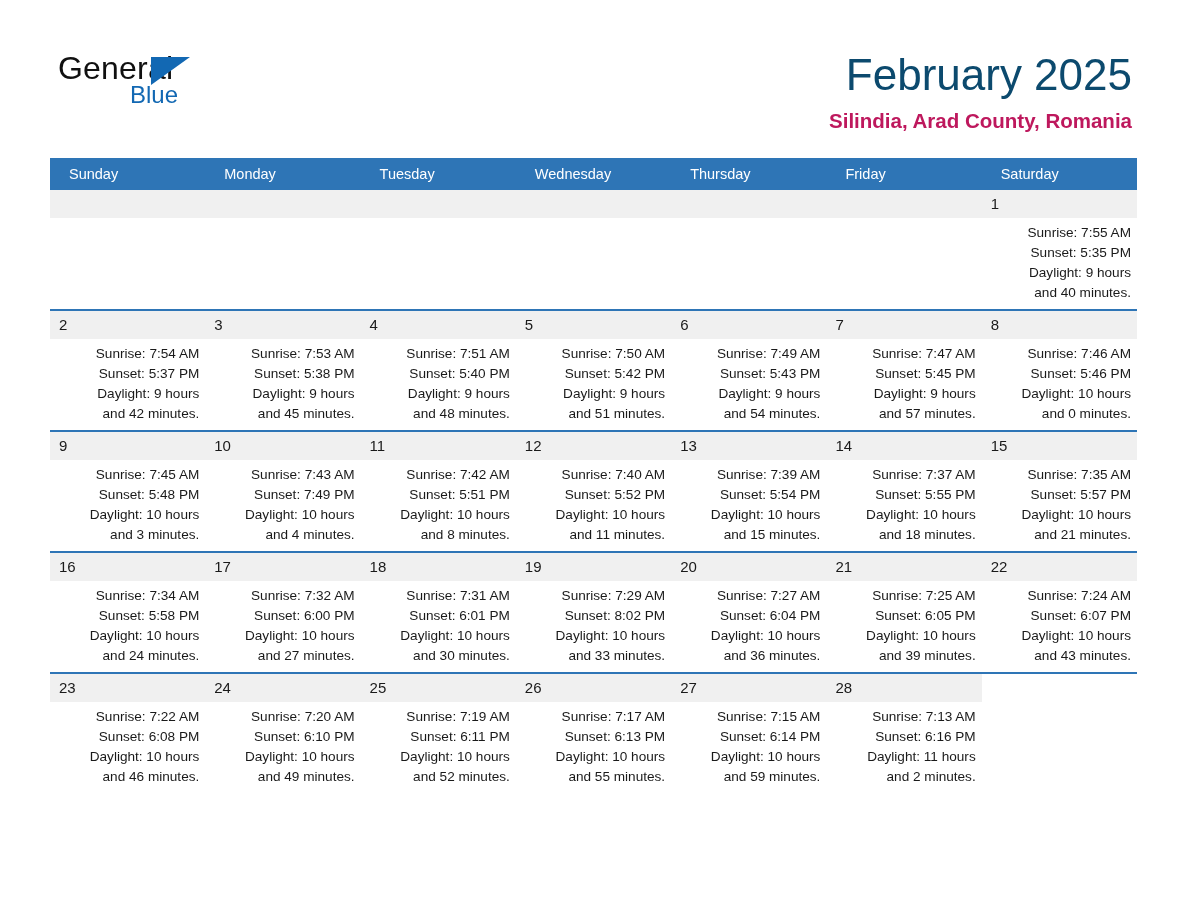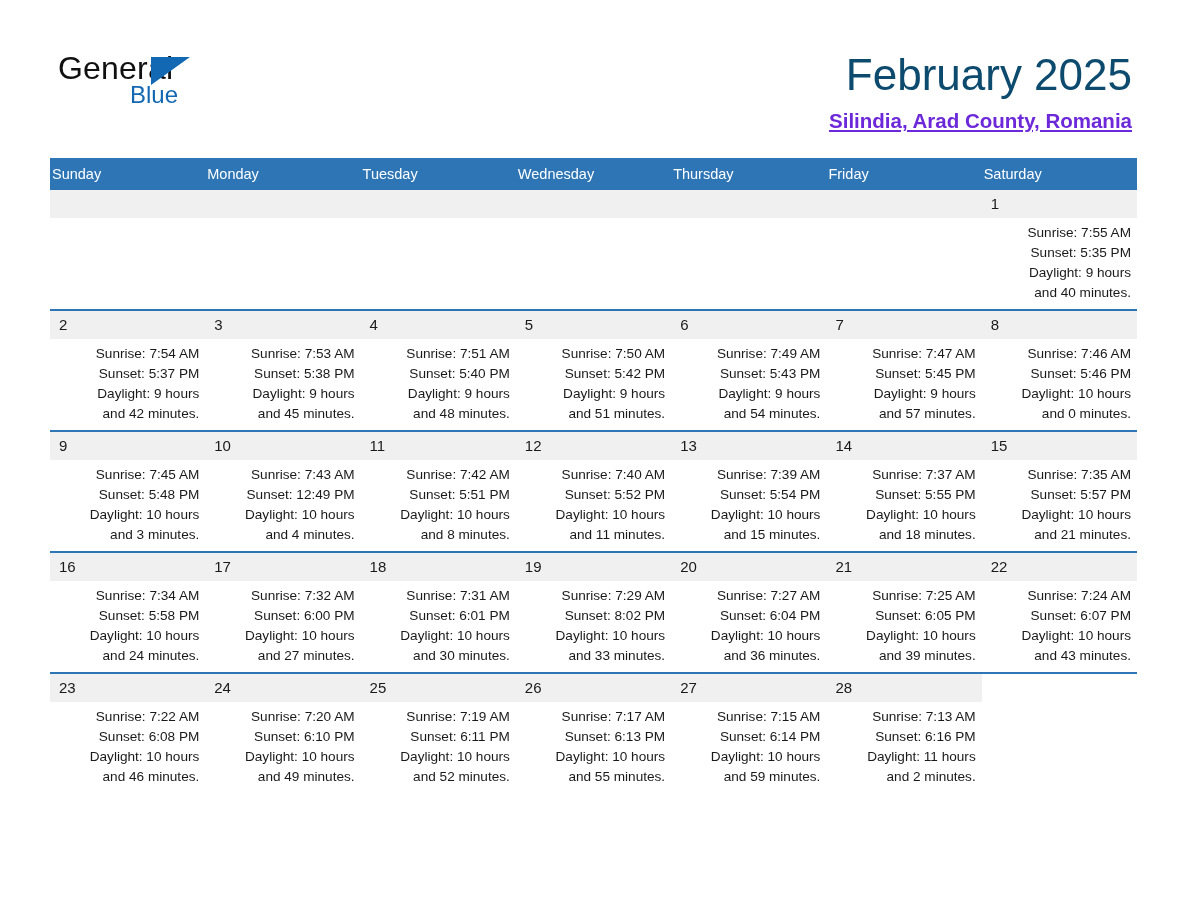--- a/index.html
+++ b/index.html
@@ -75,42 +75,41 @@
     font-size: 44px;
     font-weight: normal;
     color: #0c4a6e;
     line-height: 1.12;
     white-space: nowrap;
   }
   .location {
     margin-top: 10px;
     font-size: 20.5px;
     font-weight: bold;
-    color: #6d28d9;
+    color: #be185d;
     line-height: 1.2;
     white-space: nowrap;
-    text-decoration: underline;
   }
 
   
   .calendar {
     position: absolute;
     left: 50px;
     top: 158px;
     width: 1087px;
     border-collapse: collapse;
     table-layout: fixed;
   }
   .calendar th {
     background: #2e75b6;
     color: #ffffff;
     font-size: 14.5px;
     font-weight: normal;
     text-align: left;
-    padding: 7px 0 7px 2px;
+    padding: 7px 0 7px 19px;
     height: 18px;
     border: none;
   }
   .calendar td {
     vertical-align: top;
     padding: 0;
     border: none;
     border-top: 2px solid #2e75b6;
     height: 119px;
     background: #ffffff;
@@ -288,21 +287,21 @@
               <div>Sunrise: 7:45 AM</div>
               <div>Sunset: 5:48 PM</div>
               <div>Daylight: 10 hours</div>
               <div>and 3 minutes.</div>
             </div>
           </td>
           <td class="day-cell">
             <span class="daynum">10</span>
             <div class="info">
               <div>Sunrise: 7:43 AM</div>
-              <div>Sunset: 12:49 PM</div>
+              <div>Sunset: 7:49 PM</div>
               <div>Daylight: 10 hours</div>
               <div>and 4 minutes.</div>
             </div>
           </td>
           <td class="day-cell">
             <span class="daynum">11</span>
             <div class="info">
               <div>Sunrise: 7:42 AM</div>
               <div>Sunset: 5:51 PM</div>
               <div>Daylight: 10 hours</div>

